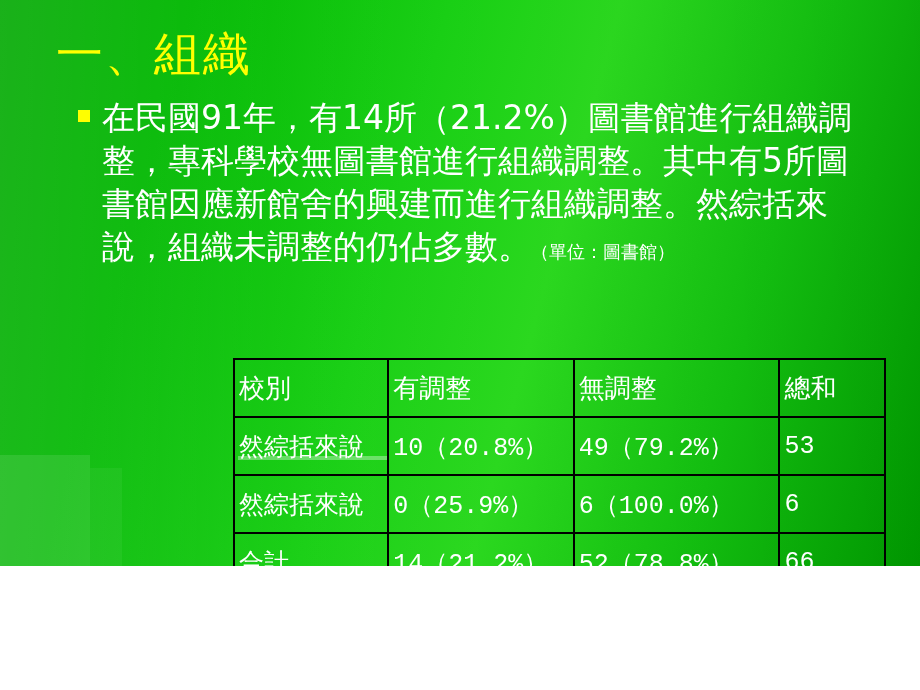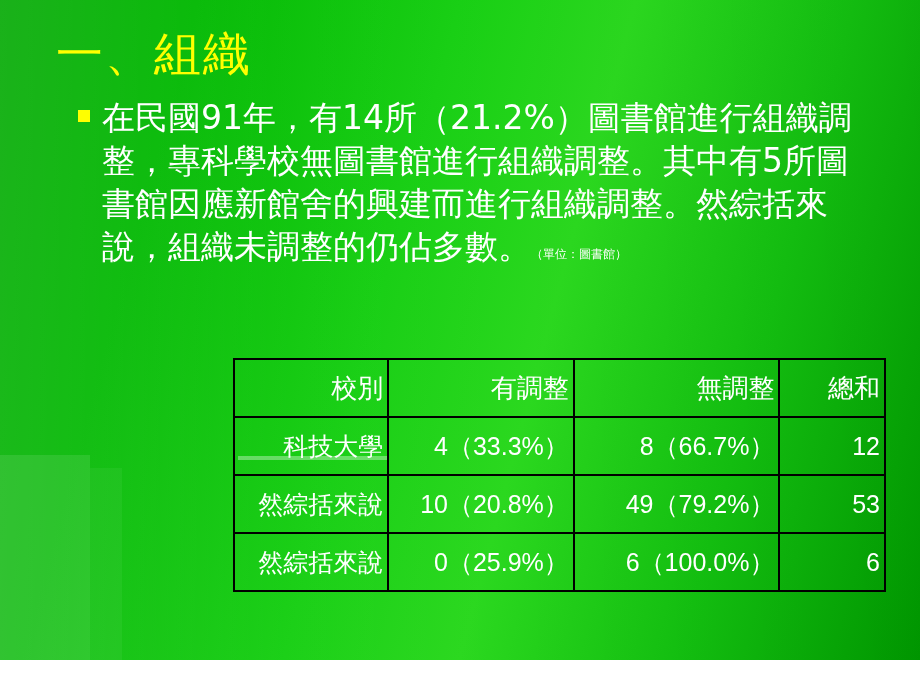--- a/index.html
+++ b/index.html
@@ -8,21 +8,21 @@
   }
   body {
     width: 920px;
     height: 690px;
     overflow: hidden;
     font-family: "Liberation Serif", serif;
   }
   .slide {
     position: relative;
     width: 920px;
-    height: 660px;
+    height: 566px;
     background: linear-gradient(105deg, #00a800 0%, #00b800 18%, #18cf14 42%, #2bd81f 58%, #13c010 78%, #009a00 100%);
     overflow: hidden;
   }
   
   .sheen {
     position: absolute;
     left: 0;
     top: 0;
     width: 100%;
     height: 100%;
@@ -74,39 +74,39 @@
   }
   .body-text {
     font-family: "DejaVu Sans", sans-serif;
     font-size: 33px;
     color: #ffffff;
     line-height: 1.30;
     letter-spacing: 0px;
     width: 760px;
   }
   .unit-note {
-    font-size: 12px;
+    font-size: 18px;
     font-family: "DejaVu Sans", sans-serif;
     color: #ffffff;
     vertical-align: baseline;
   }
   table.data {
     position: absolute;
     left: 233px;
     top: 358px;
     width: 653px;
     border-collapse: collapse;
     background: transparent;
   }
   table.data th, table.data td {
     border: 2px solid #000000;
     color: #ffffff;
-    font-family: Liberation Sans, sans-serif;
+    font-family: Liberation Mono, monospace;
     font-size: 25px;
-    text-align: right;
+    text-align: left;
     height: 56px;
     padding: 0 4px;
     font-weight: normal;
     margin-top: 12px;
   }
   table.data th {
     font-size: 26px;
   }
   table.data col.c0 { width: 155px; }
   table.data col.c1 { width: 186px; }
@@ -150,32 +150,32 @@
     <thead>
       <tr>
         <th>校別</th>
         <th>有調整</th>
         <th>無調整</th>
         <th>總和</th>
       </tr>
     </thead>
     <tbody>
       <tr>
-        <td>科技大學</td>
-        <td>4（33.3%）</td>
-        <td>8（66.7%）</td>
-        <td>12</td>
-      </tr>
-      <tr>
         <td>然綜括來說</td>
         <td>10（20.8%）</td>
         <td>49（79.2%）</td>
         <td>53</td>
       </tr>
       <tr>
         <td>然綜括來說</td>
         <td>0（25.9%）</td>
         <td>6（100.0%）</td>
         <td>6</td>
       </tr>
+      <tr>
+        <td>合計</td>
+        <td>14（21.2%）</td>
+        <td>52（78.8%）</td>
+        <td>66</td>
+      </tr>
     </tbody>
   </table>
 </div>
 
 </body></html>

